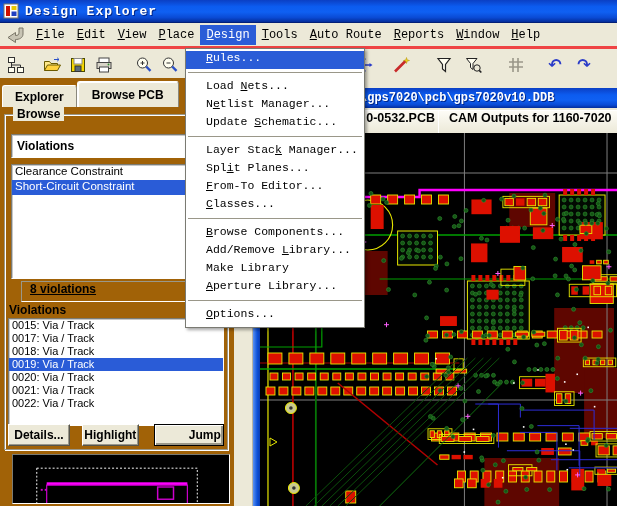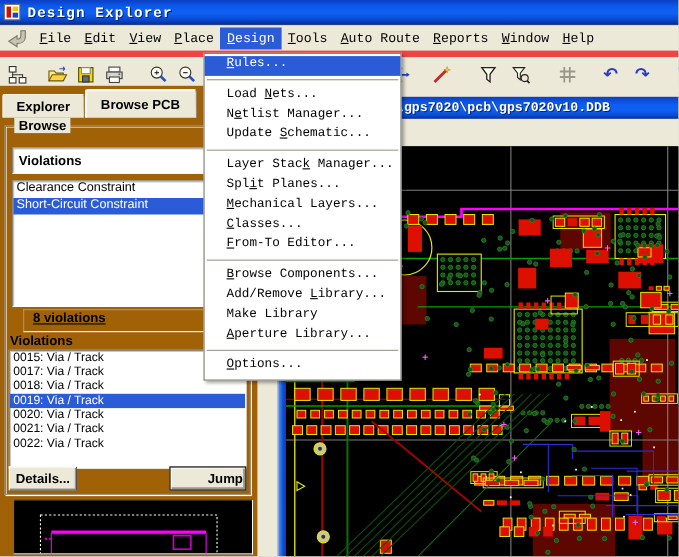--- a/index.html
+++ b/index.html
@@ -5,21 +5,21 @@
   html,body{margin:0;padding:0;background:#d4d0c8;}
   .app{position:relative;width:617px;height:506px;overflow:hidden;background:#ece9d8;
        font-family:"Liberation Sans",sans-serif;-webkit-font-smoothing:none;}
   
   .titlebar{height:22px;display:flex;align-items:center;padding-left:3px;
     background:linear-gradient(180deg,#0b3fc4 0%,#0c5cf0 30%,#0f60f2 55%,#0a4ad4 80%,#042d9a 100%);
     border-bottom:1px solid #021f77;}
   .title-text{color:#fff;font:bold 13px "Liberation Mono",monospace;margin-left:6px;
     letter-spacing:1px;text-shadow:1px 1px 0 #01268a;}
   
-  .menubar{height:23px;display:flex;align-items:center;background:#ece9d8;border-bottom:6px solid #ef4444;}
+  .menubar{height:23px;display:flex;align-items:center;background:#ece9d8;border-bottom:3px solid #ef4444;}
   .menu-arrow{width:30px;display:flex;justify-content:center;}
   .mb-item{font:12px "Liberation Mono",monospace;color:#000;padding:3px 6px;white-space:nowrap;}
   .mb-item.active{background:#2a5cd7;color:#fff;}
   
   .toolbar{height:32px;position:relative;background:#ece9d8;border-bottom:1px solid #c4c0b0;}
   .tb-left{position:absolute;left:4px;top:4px;display:flex;gap:2px;align-items:center;}
   .tb-right{position:absolute;left:352px;top:4px;display:flex;gap:5px;align-items:center;}
   .tbi{width:24px;height:24px;display:flex;align-items:center;justify-content:center;}
   .g10{margin-left:10px;} .g14{margin-left:14px;} .g8{margin-left:8px;}
   .glyph{font:bold 16px "DejaVu Sans",sans-serif;color:#2a3cc8;line-height:1;}
@@ -51,21 +51,21 @@
   .list1{position:absolute;left:6px;right:6px;top:49px;height:113px;overflow:hidden;}
   .list1 .li{height:15px;line-height:15px;font:11.5px "Liberation Sans",sans-serif;padding-left:3px;
     white-space:nowrap;}
   .status-bar{position:absolute;left:16px;right:3px;top:166px;height:19px;line-height:19px;
     font:bold 12px "Liberation Sans",sans-serif;padding-left:8px;border:1px solid;
     border-color:#9a9789 #fff #fff #9a9789;text-decoration:underline;}
   .vlabel{position:absolute;left:4px;top:188px;font:bold 12px "Liberation Sans",sans-serif;}
   .list2{position:absolute;left:3px;right:3px;top:203px;height:106px;overflow:hidden;}
   .list2 .li{height:13px;line-height:13px;font:11px "Liberation Sans",sans-serif;padding-left:3px;white-space:nowrap;}
   .li.sel{background:#2a5cd7;color:#fff;}
-  .btnrow{position:absolute;left:3px;right:3px;top:309px;height:22px;display:flex;gap:12px;}
+  .btnrow{position:absolute;left:3px;right:3px;top:309px;height:22px;display:flex;gap:12px;align-items:flex-end;}
   .pbtn{height:22px;background:#ece9d8;font:bold 12px "Liberation Sans",sans-serif;color:#000;
     border:1px solid;border-color:#fff #55544a #55544a #fff;box-shadow:inset -1px -1px 0 #9a9789;padding:0;}
   .pbtn.b1{width:73px;} .pbtn.b2{width:67px;margin-right:3px;margin-top:41px;}
   .pbtn.default{width:77px;border:1px solid #000;
     box-shadow:inset 1px 1px 0 #fff,inset -2px -2px 0 #9a9789;padding-left:32px;}
   .miniview{position:absolute;left:12px;right:4px;top:376px;bottom:2px;background:#000;
     border:1px solid;border-color:#7b7b73 #fff #fff #7b7b73;}
   .miniview svg{display:block;width:100%;height:100%;}
   
   .docwin{position:absolute;left:238px;top:10px;width:379px;bottom:0;}
@@ -247,20 +247,24 @@
             <rect x="146" y="34" width="16" height="13" fill="none" stroke="#cc00cc" stroke-width="1.5"></rect>
             <rect x="28" y="36" width="2" height="2" fill="#cc00cc"></rect>
             <rect x="32" y="36" width="2" height="2" fill="#cc00cc"></rect>
           </svg>
       </div>
     </div>
 
     <div class="docwin">
       <div class="doc-titlebar">
         <span>\gps7020\pcb\gps7020v10.DDB</span>
+      </div>
+      <div class="doc-tabbar">
+        <span class="dtab dtab1">0-0532.PCB</span>
+        <span class="dtab dtab2">CAM Outputs for 1160-7020</span>
       </div>
       <div class="pcb-row">
         <div class="frame-gap"></div>
         <div class="frame-blue"></div>
         <svg class="pcb-canvas" id="pcb-svg" preserveAspectRatio="none" viewBox="0 0 358 373">
             <rect x="0" y="0" width="358" height="373" fill="#000"></rect>
             <rect x="295" y="175" width="60" height="85" fill="#5e0600"></rect>
             <rect x="225" y="325" width="75" height="48" fill="#5e0600"></rect>
             <rect x="325" y="235" width="33" height="70" fill="#5e0600"></rect>
             <rect x="62" y="118" width="66" height="44" fill="#5e0600"></rect>
@@ -820,23 +824,22 @@
 
   <div class="design-menu" id="design-menu">
       <div class="dm-item selected"><u>R</u>ules...</div>
       <div class="menu-sep"></div>
       <div class="dm-item">Load <u>N</u>ets...</div>
       <div class="dm-item">N<u>e</u>tlist Manager...</div>
       <div class="dm-item">Update <u>S</u>chematic...</div>
       <div class="menu-sep"></div>
       <div class="dm-item">Layer Stac<u>k</u> Manager...</div>
       <div class="dm-item">Spl<u>i</u>t Planes...</div>
-      <div class="dm-item"><u>M</u>echanical Layers...</div>
+      <div class="dm-item"><u>F</u>rom-To Editor...</div>
       <div class="dm-item"><u>C</u>lasses...</div>
-      <div class="dm-item"><u>F</u>rom-To Editor...</div>
       <div class="menu-sep"></div>
       <div class="dm-item"><u>B</u>rowse Components...</div>
       <div class="dm-item">Add/Remove <u>L</u>ibrary...</div>
       <div class="dm-item">Make Library</div>
       <div class="dm-item"><u>A</u>perture Library...</div>
       <div class="menu-sep"></div>
       <div class="dm-item"><u>O</u>ptions...</div>
     </div>
 </div>
 

